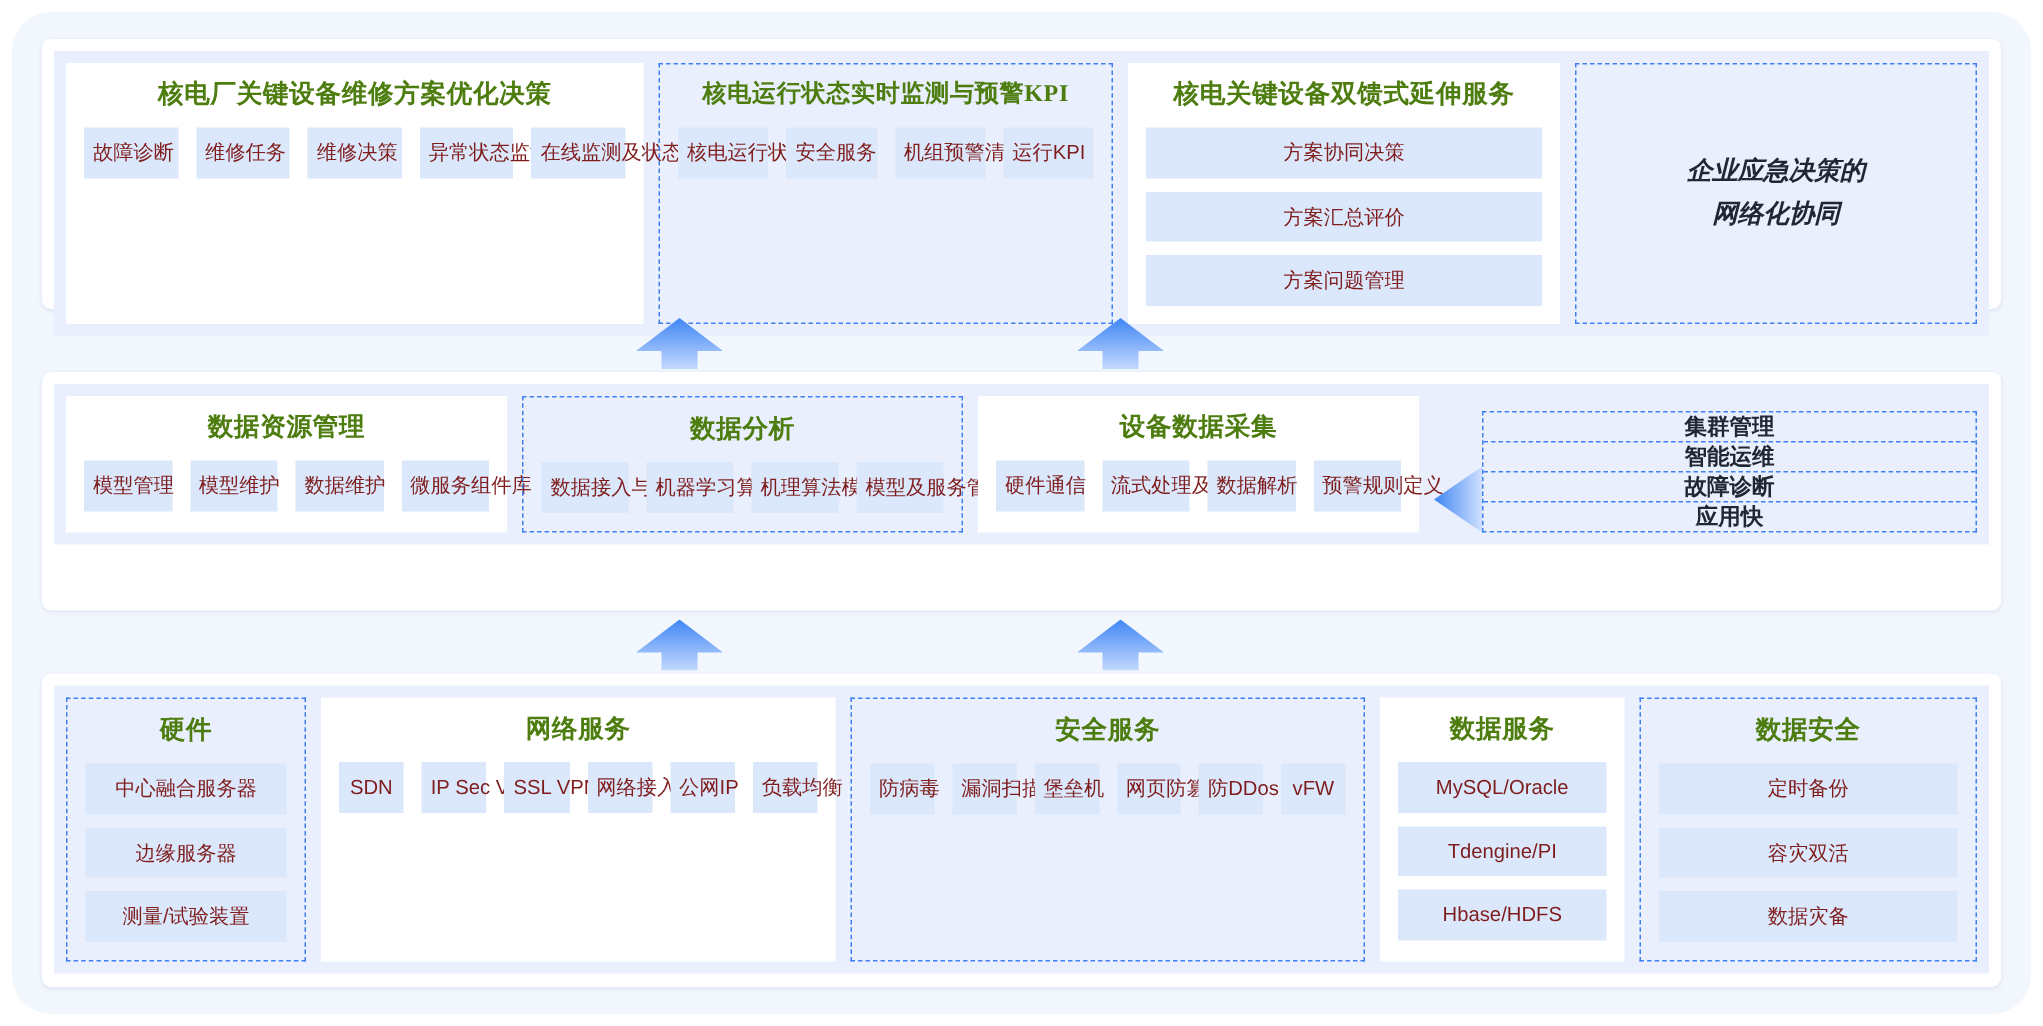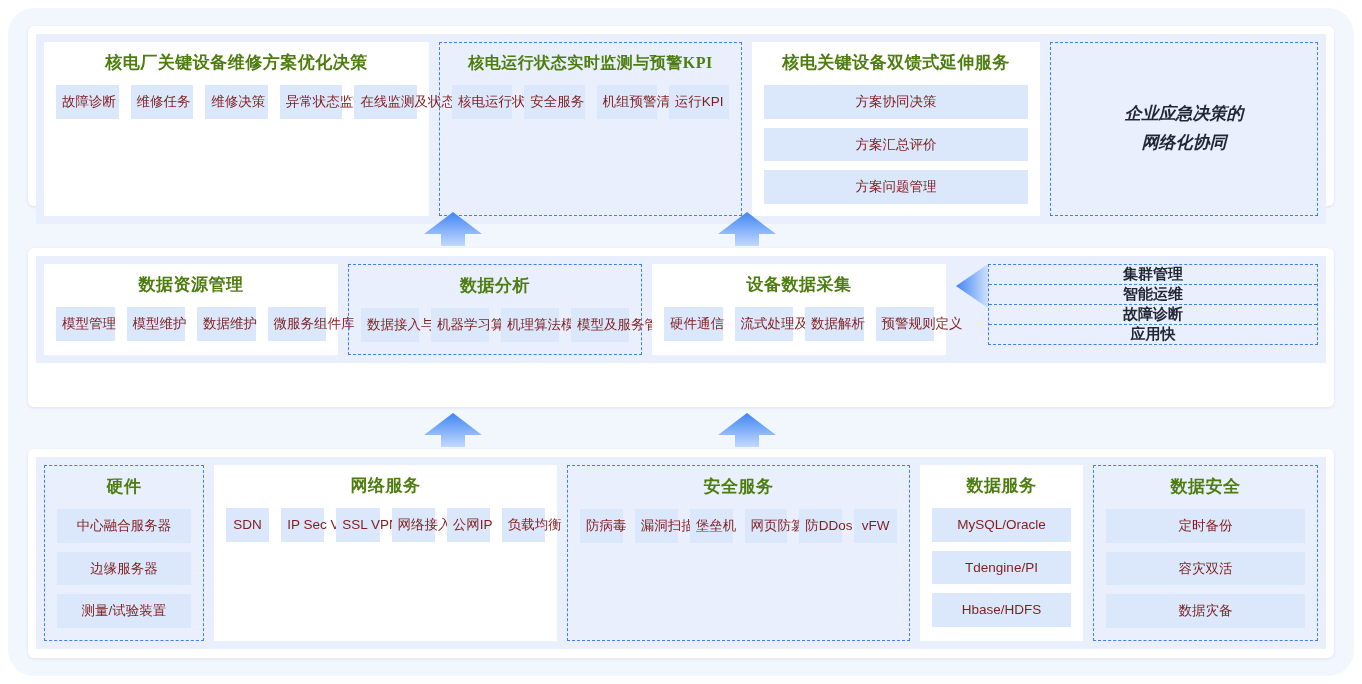--- a/index.html
+++ b/index.html
@@ -117,21 +117,21 @@
     text-align: center;
     font-size: 17px;
     font-weight: bold;
     color: #1f2733;
     line-height: 1.7;
   }
 
   
   .stack-wrap {
     display: flex;
-    align-items: flex-start;
+    align-items: flex-end;
     gap: 0;
   }
   .left-arrow { width: 32px; height: 44px; flex: none; }
   .left-arrow svg { display: block; width: 100%; height: 100%; }
   .stack {
     flex: 1;
     display: flex;
     flex-direction: column;
     border: 1.5px dashed #3e80f4;
   }

